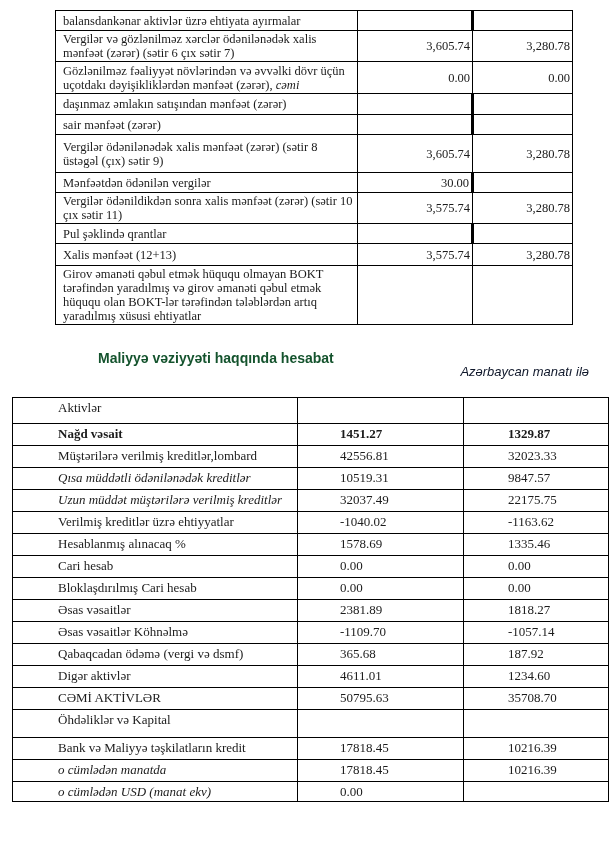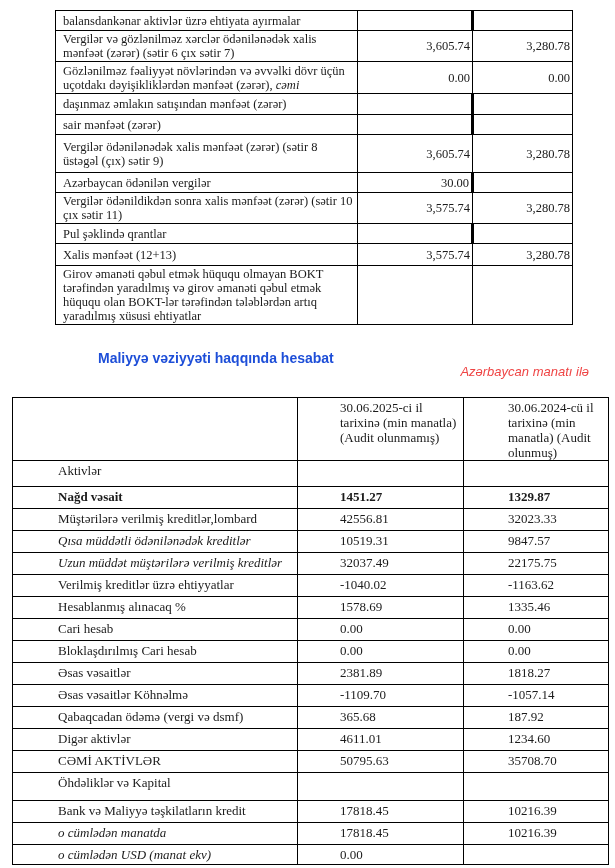--- a/index.html
+++ b/index.html
@@ -24,26 +24,26 @@
   }
   table.profit td.val {
     text-align:right;
     padding:1px 2px;
   }
   table.profit td.tk { border-left:3px solid #000; }
   
   .section-title {
     position:absolute; left:98px; top:350px;
     font-family:"Liberation Sans", sans-serif;
-    font-weight:bold; font-size:14px; color:#1d4ed8;
+    font-weight:bold; font-size:14px; color:#14532d;
   }
   .currency-note {
     position:absolute; right:26px; top:364px;
     font-family:"Liberation Sans", sans-serif;
-    font-style:italic; font-size:13px; color:#ef4444;
+    font-style:italic; font-size:13px; color:#0f172a;
   }
   
   table.balance {
     position:absolute; left:12px; top:397px;
     width:596px; border-collapse:collapse; table-layout:fixed;
     font-size:13px; line-height:15px;
   }
   table.balance td {
     border:1px solid #000;
     vertical-align:top;
@@ -88,21 +88,21 @@
         <td>sair mənfəət (zərər)</td>
         <td class="val"></td>
         <td class="val tk"></td>
       </tr>
       <tr style="height: 38px;">
         <td>Vergilər ödənilənədək xalis mənfəət (zərər) (sətir 8 üstəgəl (çıx) sətir 9)</td>
         <td class="val">3,605.74</td>
         <td class="val">3,280.78</td>
       </tr>
       <tr style="height: 20px;">
-        <td>Azərbaycan ödənilən vergilər</td>
+        <td>Mənfəətdən ödənilən vergilər</td>
         <td class="val">30.00</td>
         <td class="val tk"></td>
       </tr>
       <tr style="height: 31px;">
         <td>Vergilər ödənildikdən sonra xalis mənfəət (zərər) (sətir 10 çıx sətir 11)</td>
         <td class="val">3,575.74</td>
         <td class="val">3,280.78</td>
       </tr>
       <tr style="height: 20px;">
         <td>Pul şəklində qrantlar</td>
@@ -125,25 +125,20 @@
 <div class="section-title">Maliyyə vəziyyəti haqqında hesabat</div>
 <div class="currency-note">Azərbaycan manatı ilə</div>
 
 <table class="balance">
   <colgroup>
       <col style="width:285px">
       <col style="width:166px">
       <col style="width:145px">
     </colgroup>
   <tbody id="balance-body">
-      <tr style="height: 60px;">
-        <td></td>
-        <td class="c2">30.06.2025-ci il tarixinə (min manatla) (Audit olunmamış)</td>
-        <td class="c3">30.06.2024-cü il tarixinə (min manatla) (Audit olunmuş)</td>
-      </tr>
       <tr style="height: 26px;">
         <td>Aktivlər</td>
         <td class="c2"></td>
         <td class="c3"></td>
       </tr>
       <tr style="height: 22px; font-weight: bold;">
         <td>Nağd vəsait</td>
         <td class="c2">1451.27</td>
         <td class="c3">1329.87</td>
       </tr>

